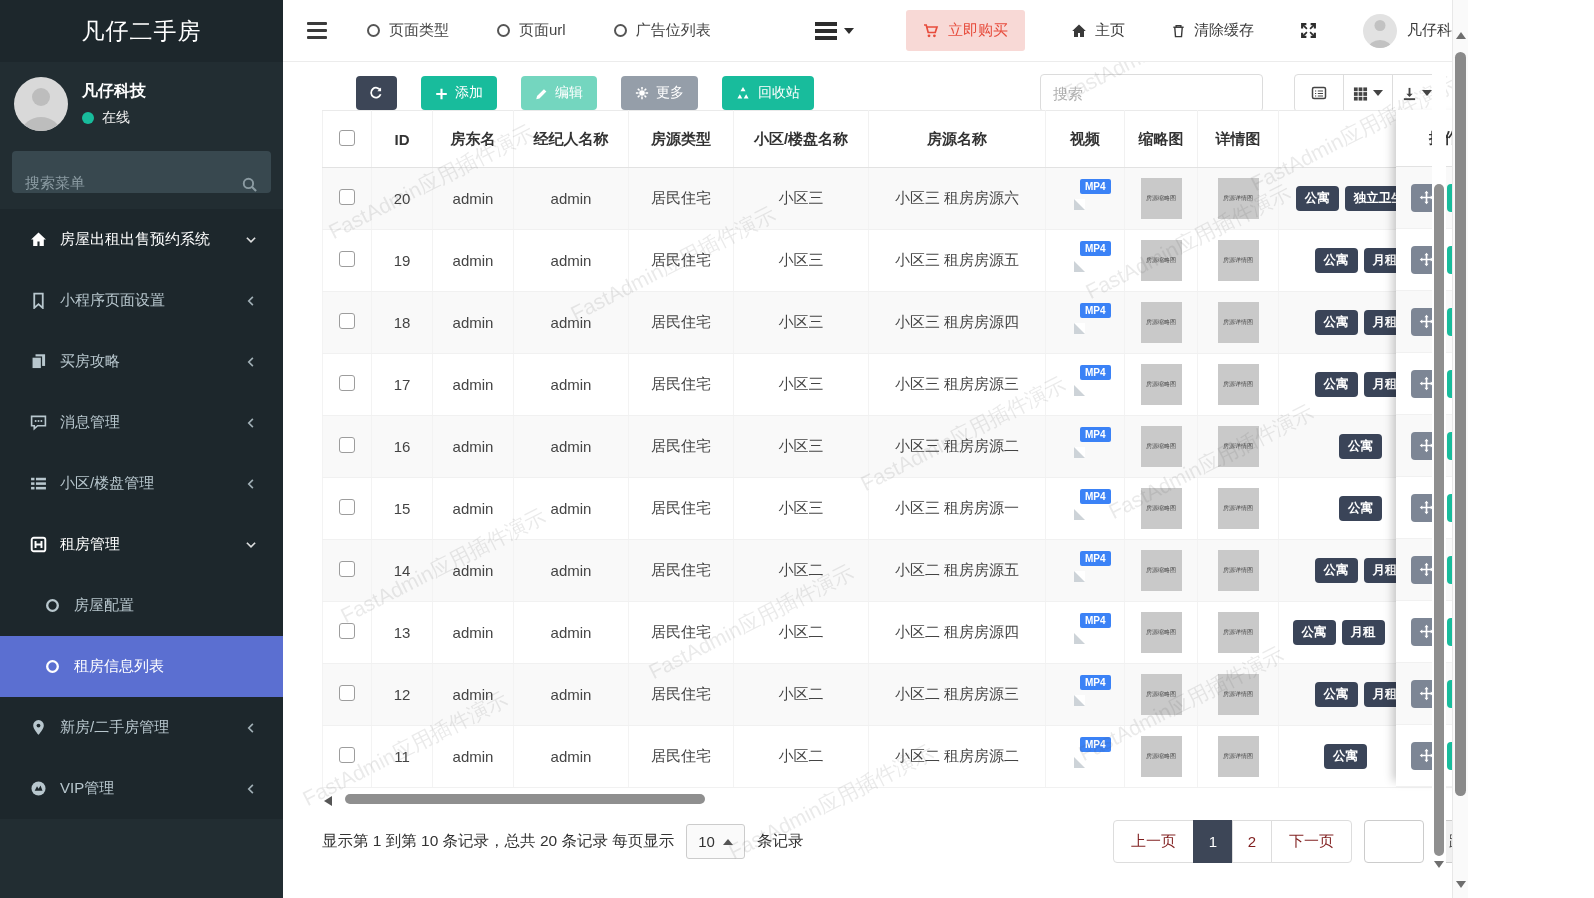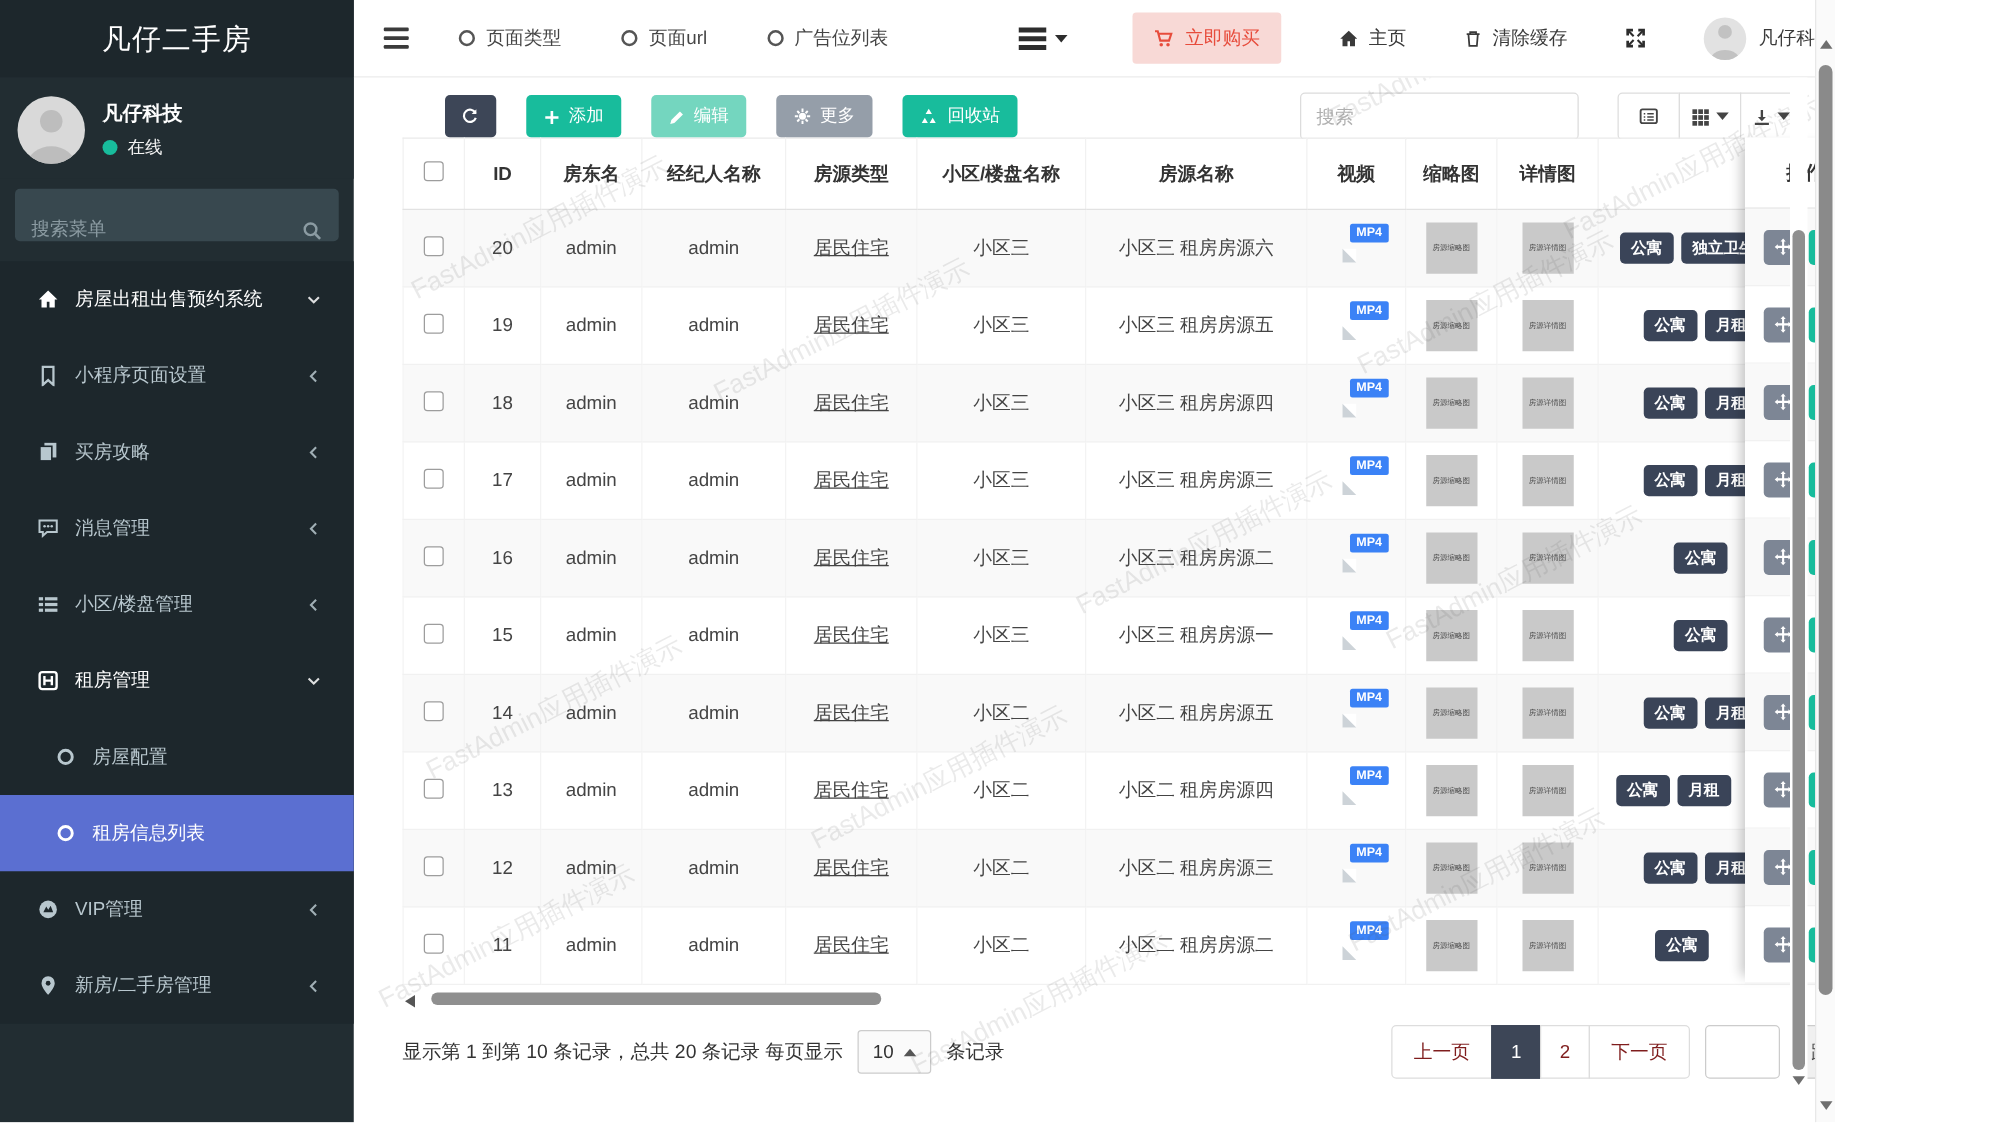--- a/index.html
+++ b/index.html
@@ -70,21 +70,21 @@
   .tbtn:last-child { border-radius:0 4px 4px 0; }
   .sbtn { width:50px; height:38px; background:#fff; border:1px solid #ddd; border-radius:4px; display:flex; align-items:center; justify-content:center; margin-left:12px; cursor:pointer; }
   .sbtn svg { width:17px; height:17px; }
 
   
   .table-region { position:absolute; left:39px; top:48px; width:1174px; }
   table.grid { border-collapse:collapse; width:1174px; table-layout:fixed; }
   table.grid th { height:57px; font-size:15px; color:#333; font-weight:bold; text-align:center; border:1px solid #f1f1f1; border-top:1px solid #eaeaea; border-bottom:1px solid #e2e2e2; background:#fff; }
   table.grid td { height:62px; text-align:center; font-size:15px; color:#444; border-left:1px solid #f3f3f3; border-right:1px solid #f3f3f3; border-bottom:1px solid #f1f1f1; vertical-align:middle; }
   table.grid tbody tr:nth-child(odd) { background:#f9f9f9; }
-  td.c-type { color:#8a8a8a;text-decoration:underline; }
+  td.c-type { color:#8a8a8a; }
   td.c-comm, td.c-name { color:#5a5a5a; }
   .checkbox { display:inline-block; width:16px; height:16px; border:1.5px solid #9d9d9d; border-radius:3px; background:#fff; cursor:pointer; }
   .mp4 { position:relative; width:34px; height:42px; margin:0 auto; background:#eceef0; border-radius:3px; }
   .mp4::before { content:""; position:absolute; right:0; top:0; border-left:11px solid #cdd3d8; border-top:11px solid #fff; }
   .mp4 .lbl { position:absolute; left:-5px; bottom:5px; background:#3b82f6; color:#fff; font-size:10px; font-weight:bold; padding:2px 5px; border-radius:2px; }
   .ph-img { width:41px; height:41px; background:#c9c9c9; margin:0 auto; display:flex; align-items:center; justify-content:center; }
   .ph-img span { font-size:6px; color:#4a4a4a; letter-spacing:0; }
   td.c-tags { text-align:right; padding-right:60px; white-space:nowrap; overflow:hidden; }
   tbody tr:nth-child(8) td.c-tags { padding-right:104px; }
   tbody tr:nth-child(10) td.c-tags { padding-right:90px; }
@@ -259,39 +259,39 @@
           <span class="mi">
             <svg viewBox="0 0 16 16">
               <circle cx="8" cy="8" r="5" fill="none" stroke="currentColor" stroke-width="2.2"></circle>
             </svg>
           </span>
           <span>租房信息列表</span>
         </li>
         <li>
           <span class="mi">
             <svg viewBox="0 0 16 16">
-              <circle cx="8" cy="8" r="6.6" fill="currentColor"></circle>
-              <path d="M4.4 10.2 6.6 5.8l1.5 2.4 1.8-3 1.9 5z" fill="#1d272c"></path>
-            </svg>
-          </span>
-          <span>VIP管理</span>
+              <path d="M8 1a5 5 0 0 1 5 5.2C13 9.6 8 15 8 15S3 9.6 3 6.2A5 5 0 0 1 8 1z" fill="currentColor"></path>
+              <circle cx="8" cy="6.2" r="1.8" fill="#1d272c"></circle>
+            </svg>
+          </span>
+          <span>新房/二手房管理</span>
           <span class="chev">
             <svg viewBox="0 0 16 16">
               <path d="M10.5 2.5 5 8l5.5 5.5" fill="none" stroke="currentColor" stroke-width="2.2"></path>
             </svg>
           </span>
         </li>
         <li>
           <span class="mi">
             <svg viewBox="0 0 16 16">
-              <path d="M8 1a5 5 0 0 1 5 5.2C13 9.6 8 15 8 15S3 9.6 3 6.2A5 5 0 0 1 8 1z" fill="currentColor"></path>
-              <circle cx="8" cy="6.2" r="1.8" fill="#1d272c"></circle>
-            </svg>
-          </span>
-          <span>新房/二手房管理</span>
+              <circle cx="8" cy="8" r="6.6" fill="currentColor"></circle>
+              <path d="M4.4 10.2 6.6 5.8l1.5 2.4 1.8-3 1.9 5z" fill="#1d272c"></path>
+            </svg>
+          </span>
+          <span>VIP管理</span>
           <span class="chev">
             <svg viewBox="0 0 16 16">
               <path d="M10.5 2.5 5 8l5.5 5.5" fill="none" stroke="currentColor" stroke-width="2.2"></path>
             </svg>
           </span>
         </li>
       </ul>
   </aside>
 
   <header class="navbar">

